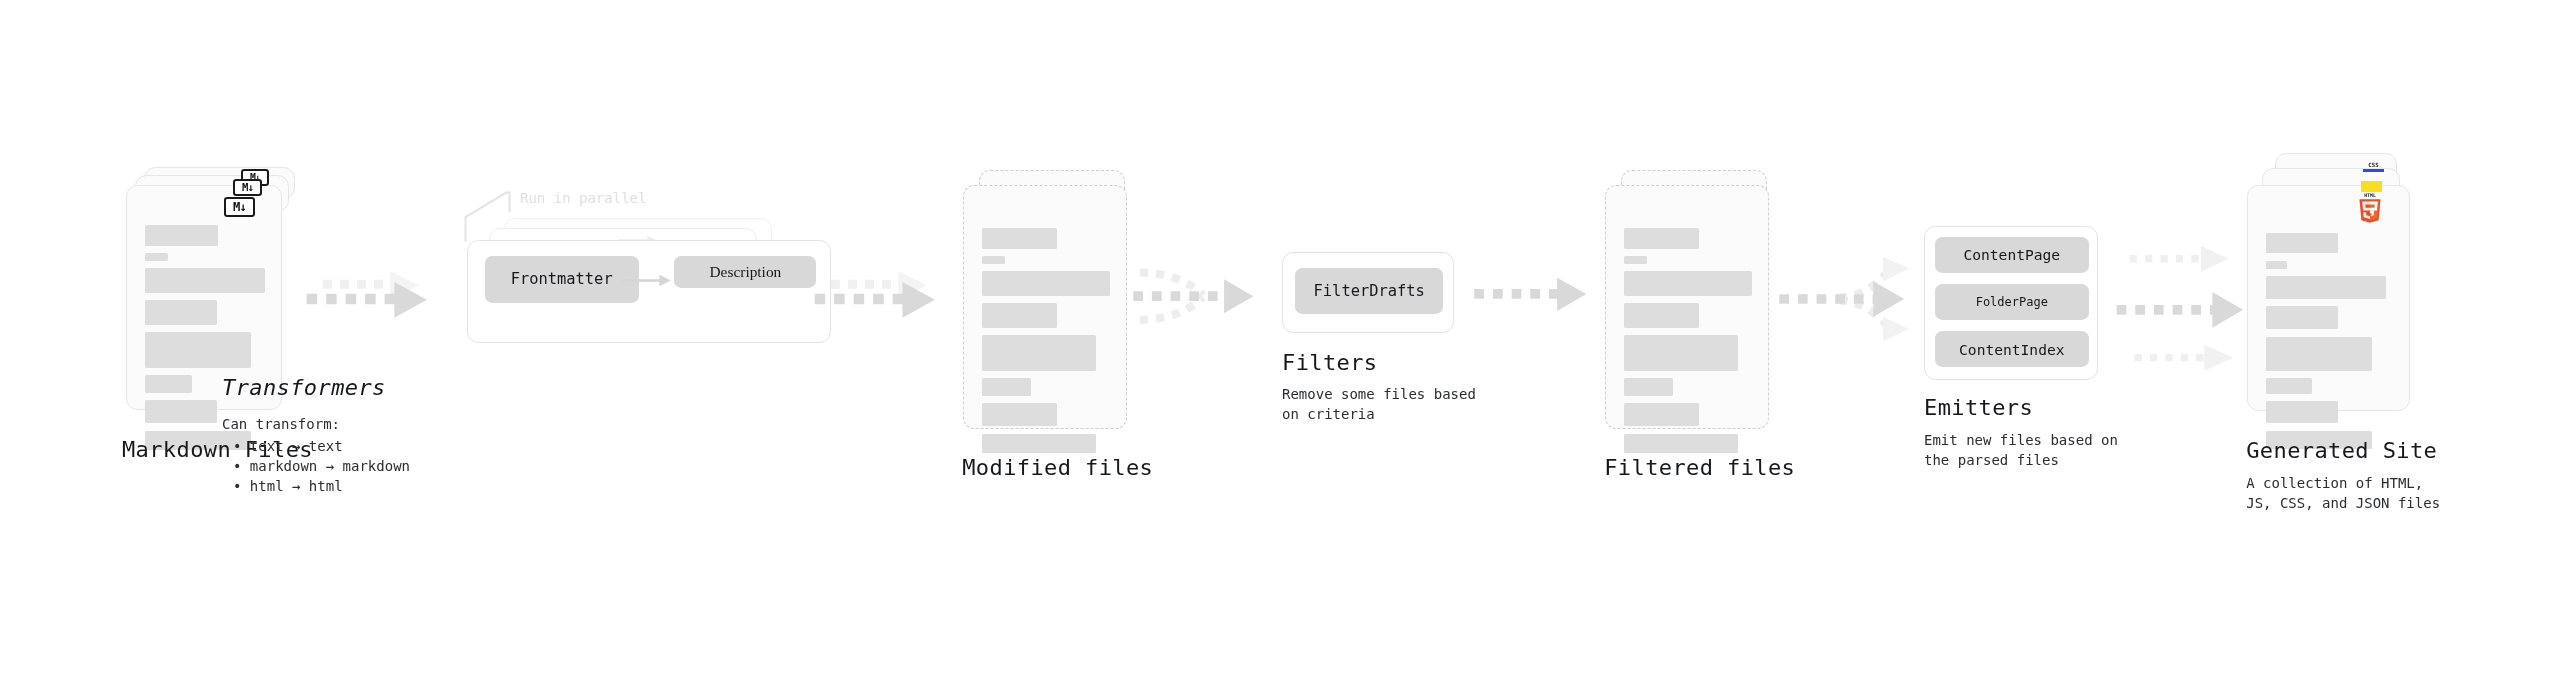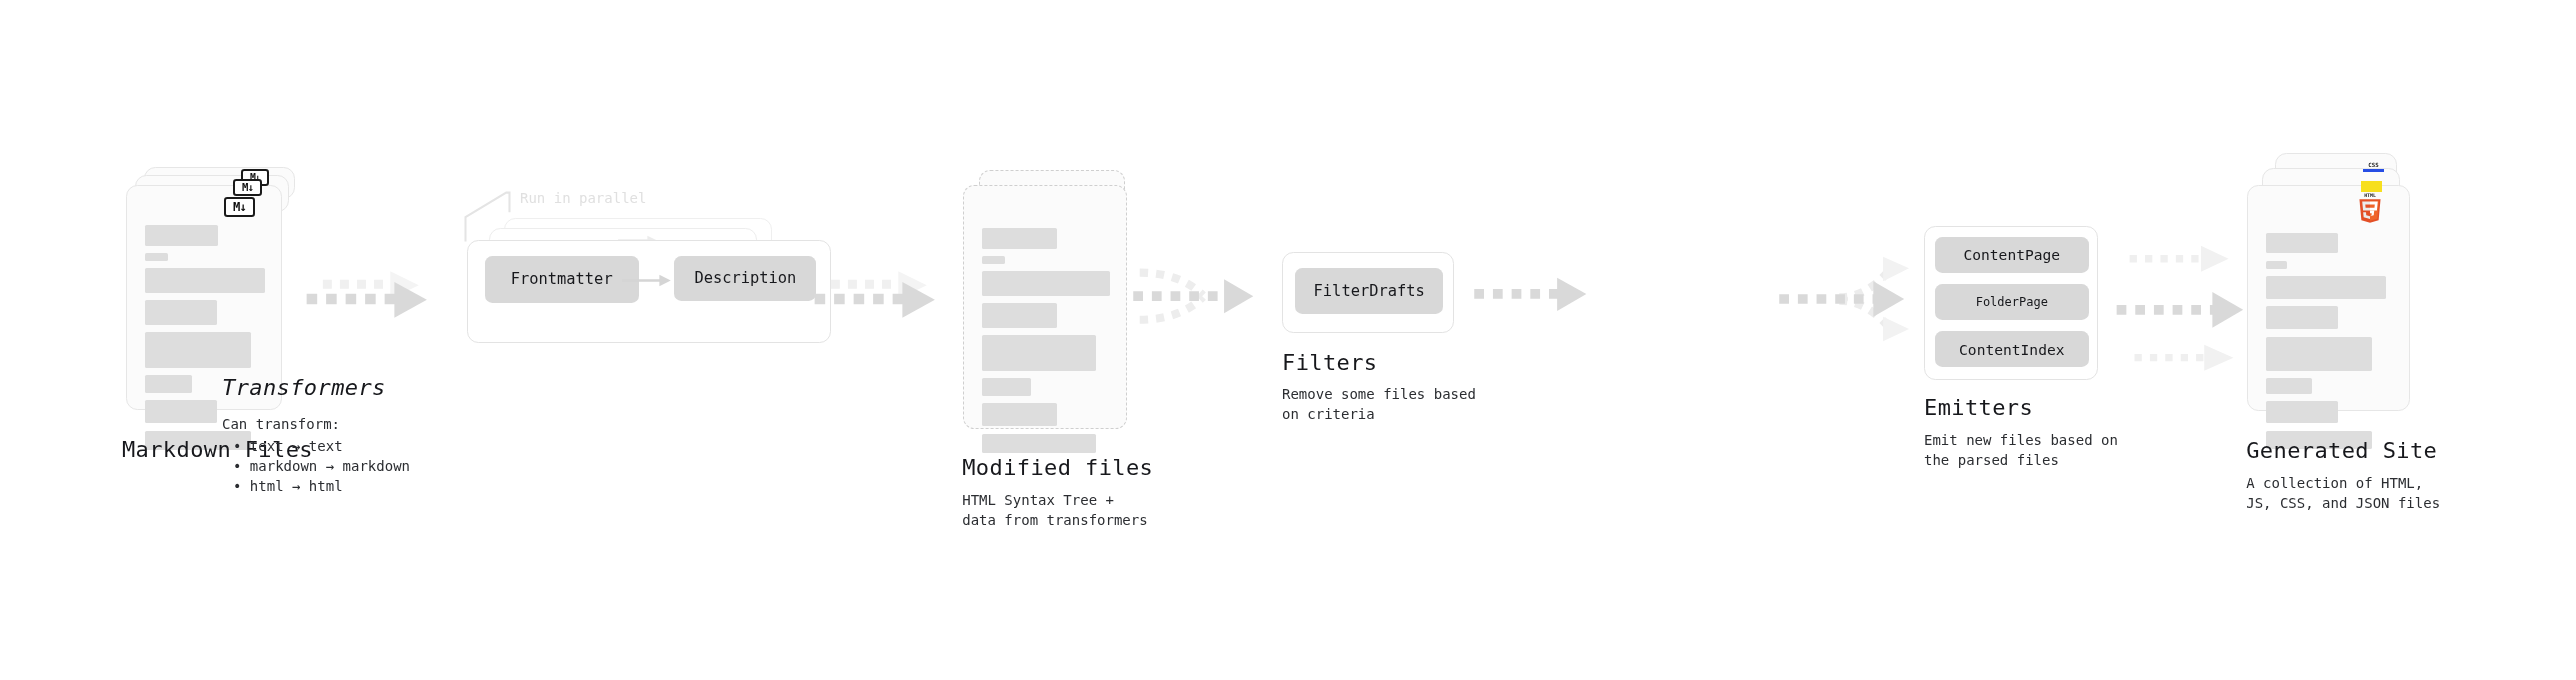--- a/index.html
+++ b/index.html
@@ -216,21 +216,21 @@
       <line x1="0" y1="8" x2="38" y2="8" stroke="#ececec" stroke-width="3"></line>
       <polygon points="36,2 48,8 36,14" fill="#ececec"></polygon>
       <line x1="0" y1="28" x2="38" y2="28" stroke="#e6e6e6" stroke-width="3"></line>
       <polygon points="36,22 48,28 36,34" fill="#e6e6e6"></polygon>
     </svg>
 
     <div class="group-box" style="left:24.4px; top:45px; width:364px; height:103px; border-color:#e3e3e3;">
       <div class="chip" style="left:16.3px; top:14.6px; width:154px; height:47px;">
         <span>Frontmatter</span>
       </div>
-      <div class="chip" style="left:206px; top:14.6px; width:142px; height:45px;">
+      <div class="chip" style="left:206px; top:14.6px; width:142px; height:32px;font-family:Liberation Serif, serif;">
         <span>Description</span>
       </div>
       <svg width="52" height="13" style="position:absolute; left:154px; top:32.5px;" viewBox="0 0 64 16">
         <line x1="0" y1="8" x2="48" y2="8" stroke="#d5d5d5" stroke-width="3"></line>
         <polygon points="46,1 60,8 46,15" fill="#d5d5d5"></polygon>
       </svg>
     </div>
 
     <div class="title" style="left:-221px; top:180px;font-style:italic;">Transformers</div>
     <div class="subtitle" style="left:-221px; top:219px;">Can transform:</div>
@@ -262,22 +262,20 @@
           <div class="ln" style="width:128px;height:24.4px;"></div>
           <div class="ln" style="width:75px;height:24.4px;"></div>
           <div class="ln" style="width:114px;height:36px;"></div>
           <div class="ln" style="width:49px;height:18px;"></div>
           <div class="ln" style="width:75px;height:23px;"></div>
           <div class="ln" style="width:114px;height:19.5px;"></div>
         </div>
       </div>
     </div>
     <div class="title" style="left:-0.8px; top:280px;">Modified files</div>
-    <div class="subtitle" style="left:-0.8px; top:315px;">HTML Syntax Tree +
-data from transformers</div>
   </div>
 
   <div class="arrow" style="left:1130px; top:248px; width:146px; height:98px;">
     <svg width="146" height="98" viewBox="0 0 180 120">
       <path d="M12 30 Q 62 30 90 58" fill="none" stroke="#ededed" stroke-width="10" stroke-dasharray="10 10"></path>
       <path d="M12 88 Q 62 88 90 60" fill="none" stroke="#ededed" stroke-width="10" stroke-dasharray="10 10"></path>
       <line x1="4" y1="59" x2="118" y2="59" stroke="#d9d9d9" stroke-width="12" stroke-dasharray="12 11"></line>
       <polygon points="116,38 152,59 116,80" fill="#d9d9d9"></polygon>
     </svg>
   </div>
@@ -293,20 +291,38 @@
 on criteria</div>
   </div>
 
   <div class="arrow" style="left:1471px; top:275px; width:130px; height:41px;">
     <svg width="130" height="41" viewBox="0 0 160 50">
       <line x1="4" y1="23" x2="108" y2="23" stroke="#d9d9d9" stroke-width="12" stroke-dasharray="12 11"></line>
       <polygon points="106,3 142,23 106,44" fill="#d9d9d9"></polygon>
     </svg>
   </div>
 
+  <div class="stage" style="left:1605px; top:175px;">
+    <div class="doc-stack" style="width:171px;height:244px;">
+      <div class="doc-card dashed" style="left:16.3px; top:-4.9px; width:146px; height:32.5px;"></div>
+      <div class="doc-card dashed" style="left:0px; top:9.8px; width:164px; height:244px;">
+        <div class="doc-lines" style="top:42px;">
+          <div class="ln" style="width:75px;height:21px;"></div>
+          <div class="ln" style="width:23px;height:8.1px;"></div>
+          <div class="ln" style="width:128px;height:24.4px;"></div>
+          <div class="ln" style="width:75px;height:24.4px;"></div>
+          <div class="ln" style="width:114px;height:36px;"></div>
+          <div class="ln" style="width:49px;height:18px;"></div>
+          <div class="ln" style="width:75px;height:23px;"></div>
+          <div class="ln" style="width:114px;height:19.5px;"></div>
+        </div>
+      </div>
+    </div>
+    <div class="title" style="left:-0.8px; top:280px;">Filtered files</div>
+  </div>
 
   <div class="arrow" style="left:1776px; top:234px; width:146px; height:130px;">
     <svg width="146" height="130" viewBox="0 0 180 160">
       <path d="M78 78 Q 112 78 140 44" fill="none" stroke="#ececec" stroke-width="10" stroke-dasharray="10 10"></path>
       <polygon points="132,28 164,42 132,58" fill="#f2f2f2"></polygon>
       <path d="M78 82 Q 112 82 140 116" fill="none" stroke="#ececec" stroke-width="10" stroke-dasharray="10 10"></path>
       <polygon points="132,102 164,117 132,132" fill="#f2f2f2"></polygon>
       <line x1="4" y1="80" x2="122" y2="80" stroke="#d9d9d9" stroke-width="12" stroke-dasharray="12 11"></line>
       <polygon points="120,58 158,80 120,102" fill="#d9d9d9"></polygon>
     </svg>

